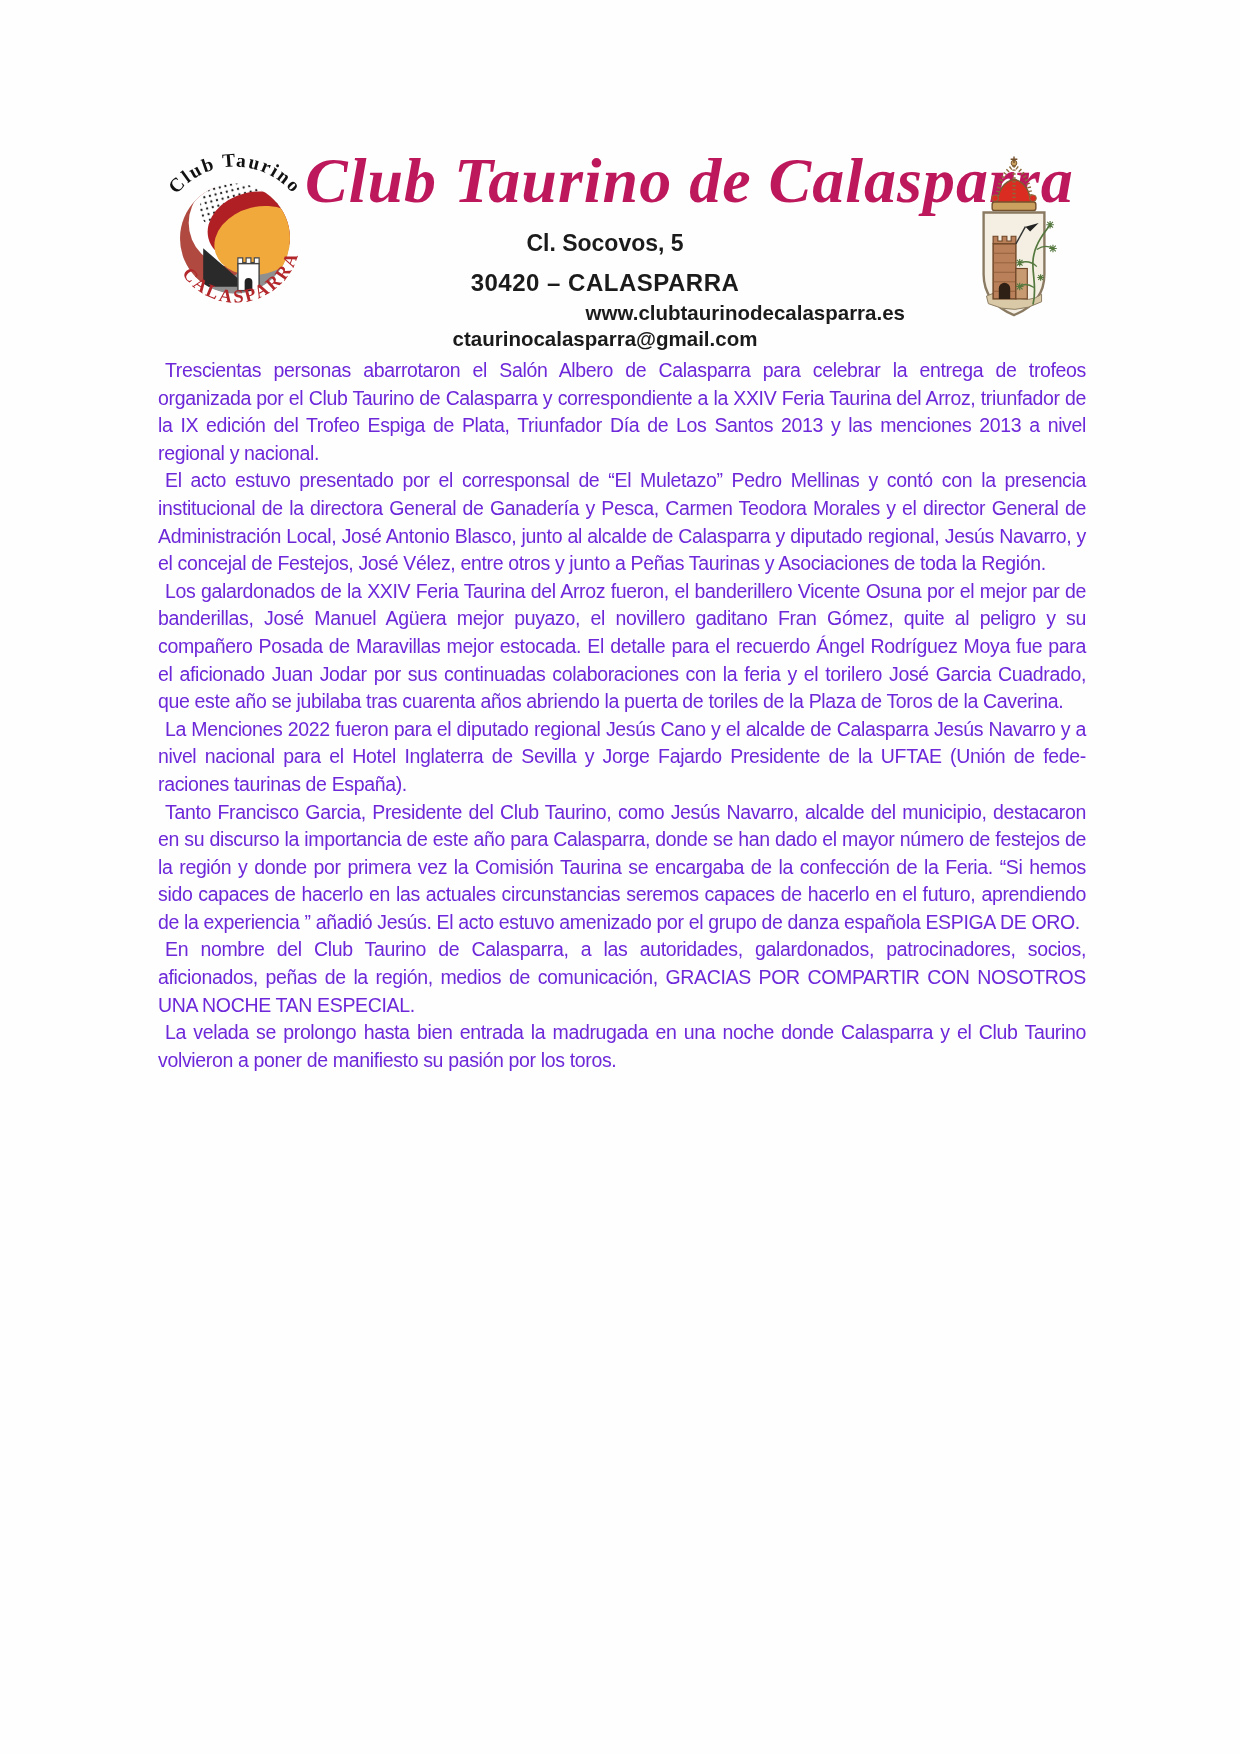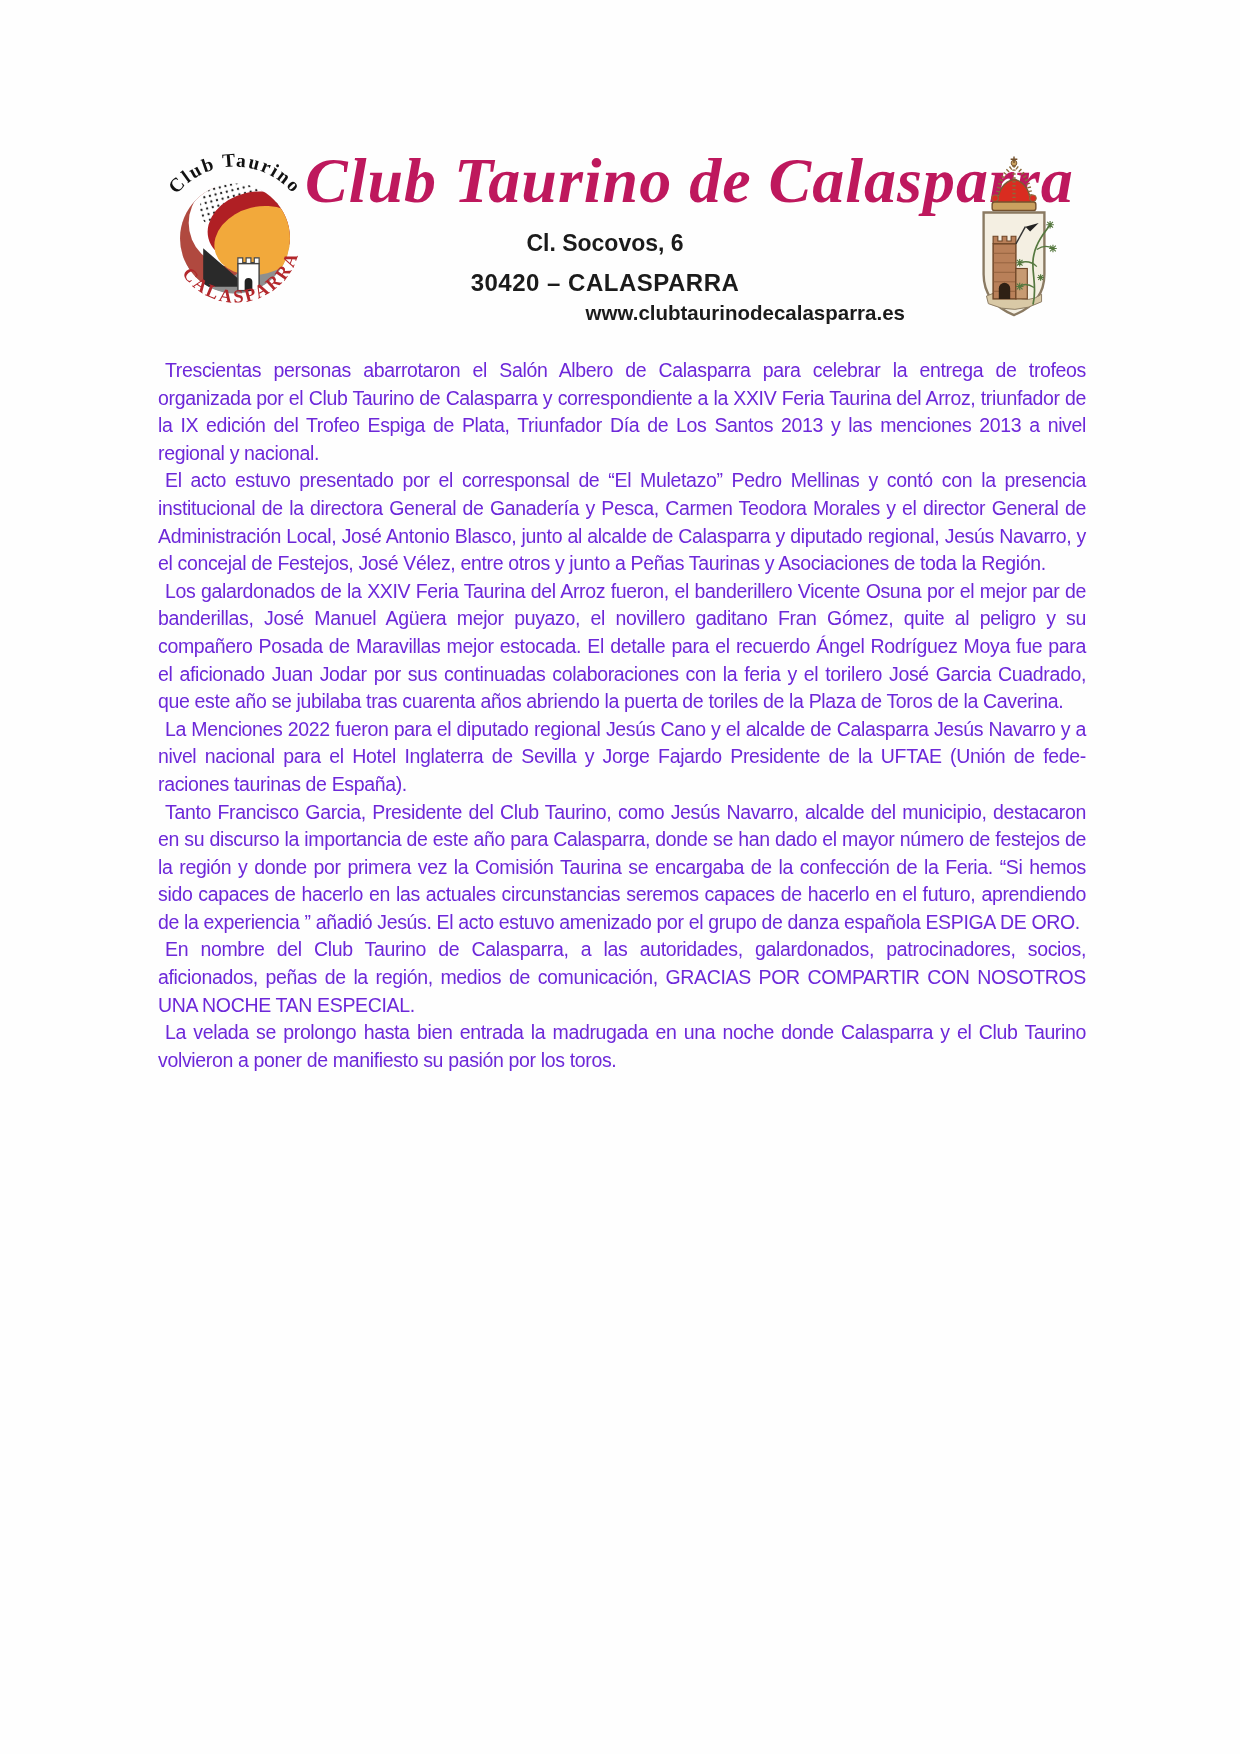--- a/index.html
+++ b/index.html
@@ -68,23 +68,24 @@
           <textPath href="#arcTop" startOffset="50%" text-anchor="middle">Club Taurino</textPath>
         </text>
         <text font-size="19" font-weight="bold" fill="#b3272b" letter-spacing="2.5">
           <textPath href="#arcBot" startOffset="50%" text-anchor="middle">CALASPARRA</textPath>
         </text>
       </svg>
     </div>
 
     <div class="header-center">
       <div class="club-title">Club Taurino de Calasparra</div>
-      <div class="addr1">Cl. Socovos, 6</div>
+      <div class="addr1">Cl. Socovos, 5</div>
       <div class="addr2">30420 – CALASPARRA</div>
       <div class="website">www.clubtaurinodecalasparra.es</div>
+      <div class="email">ctaurinocalasparra@gmail.com</div>
     </div>
 
     <div class="coat">
       <svg viewBox="0 0 120 180" width="114" height="176">
         <g>
           <path d="M 42,52 Q 44,30 60,26 Q 76,30 78,52 Z" fill="#da2c20" stroke="#7c5a32" stroke-width="1.5"></path>
           <path d="M 42,52 C 42,28 52,16 60,12 C 68,16 78,28 78,52" fill="none" stroke="#8a6a3c" stroke-width="4" stroke-dasharray="1.5 2.6"></path>
           <path d="M 60,50 V 12" stroke="#8a6a3c" stroke-width="3.5" stroke-dasharray="1.5 2.6"></path>
           <circle cx="60" cy="9" r="3" fill="#caa15f" stroke="#74522e"></circle>
           <path d="M 60,2 v7 M 56.5,5 h7" stroke="#74522e" stroke-width="1.5"></path>

